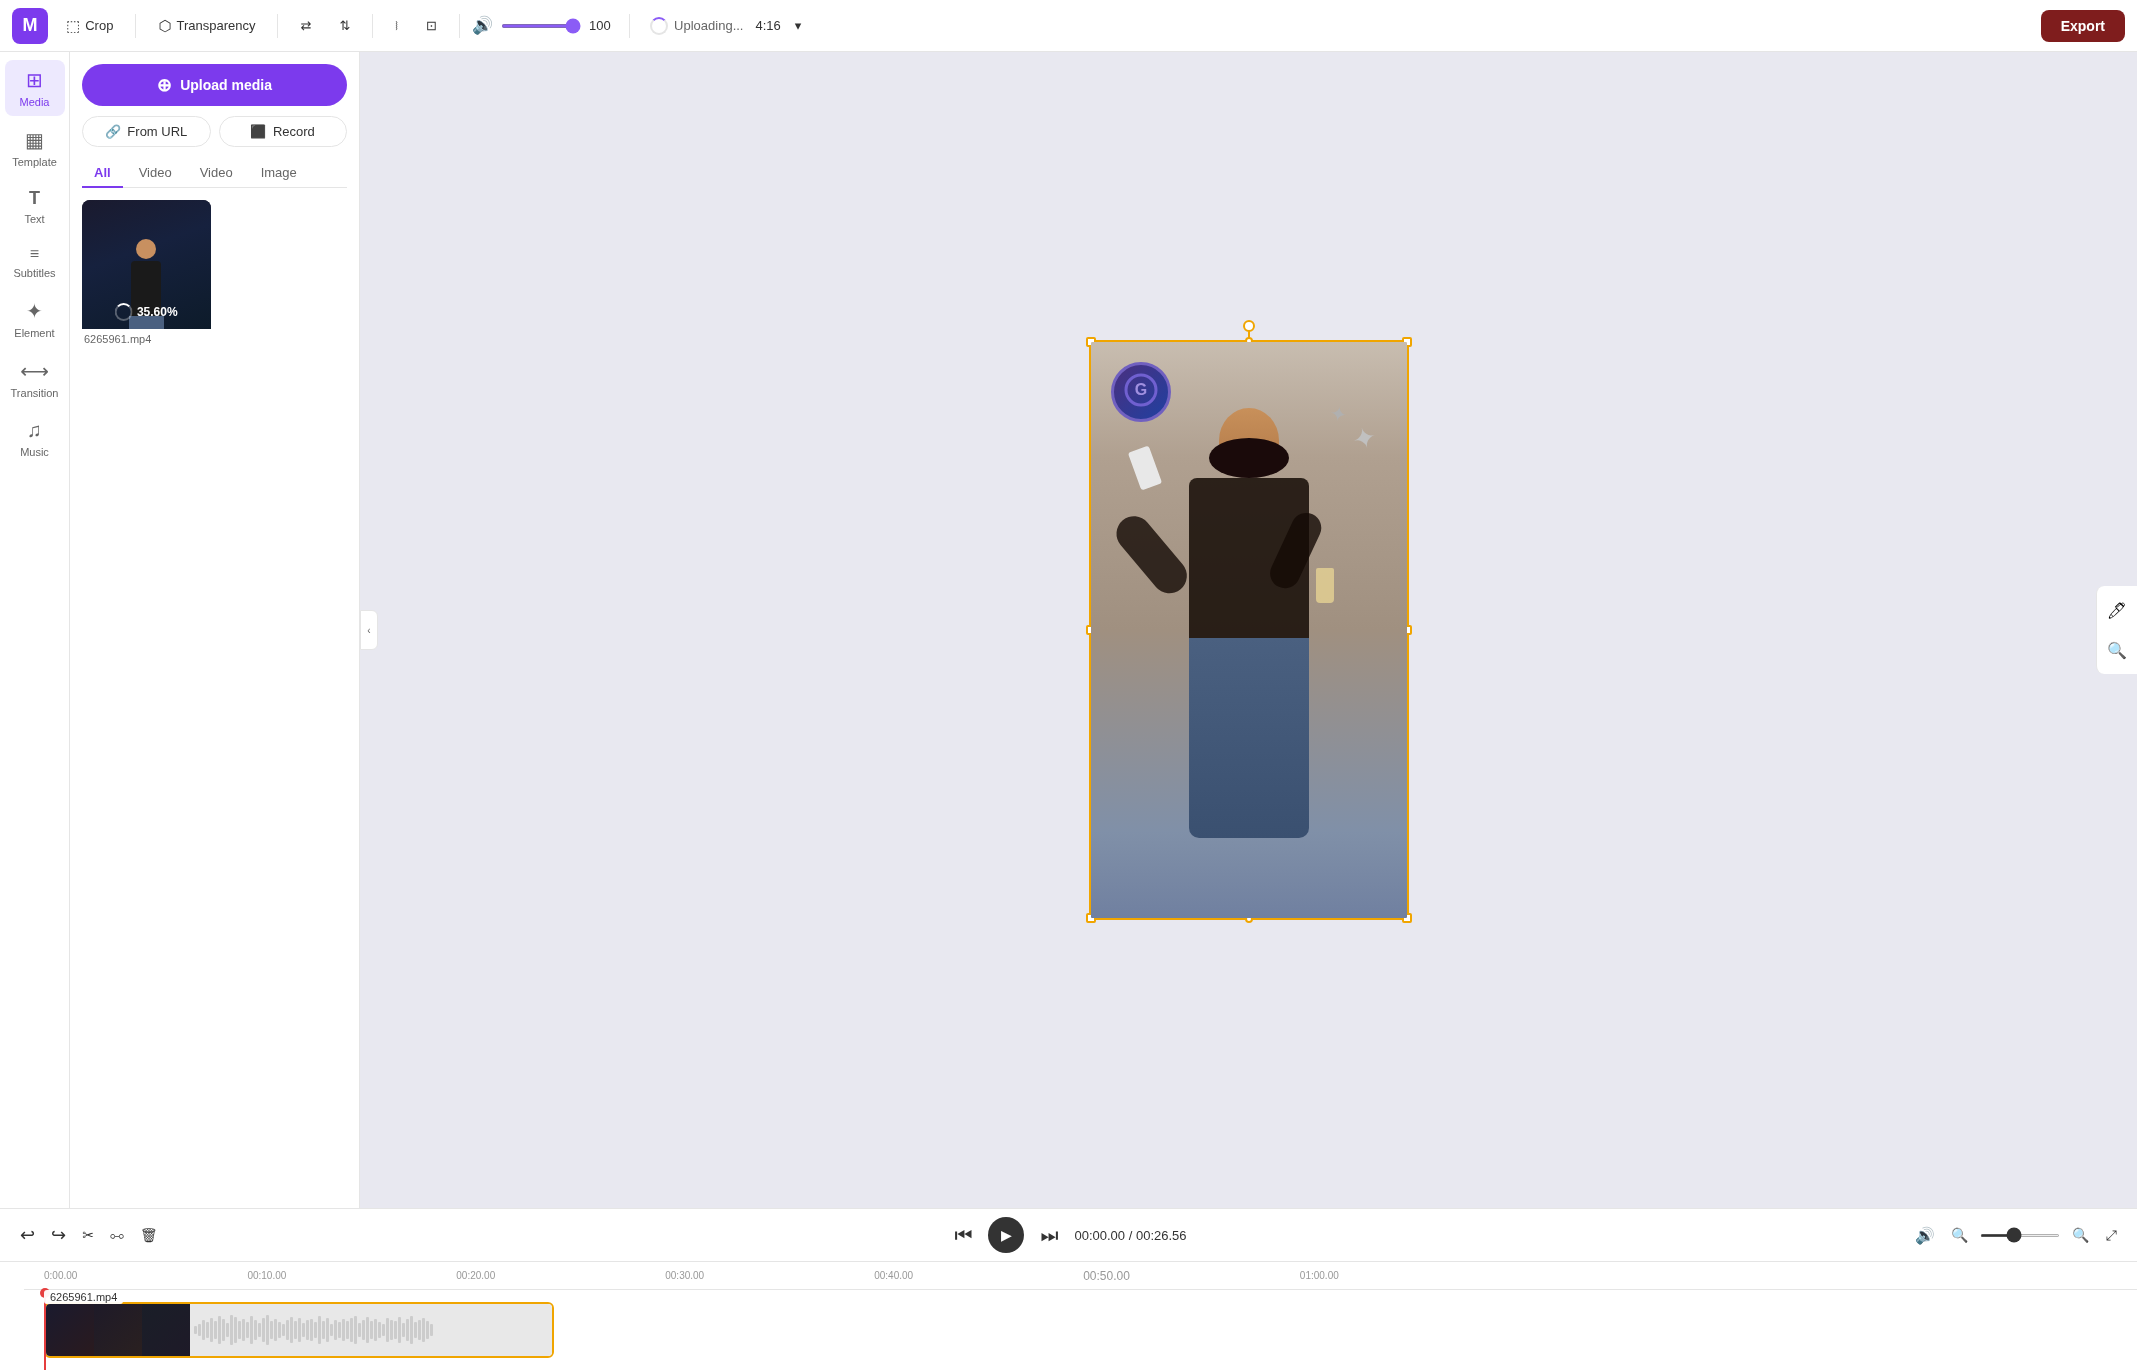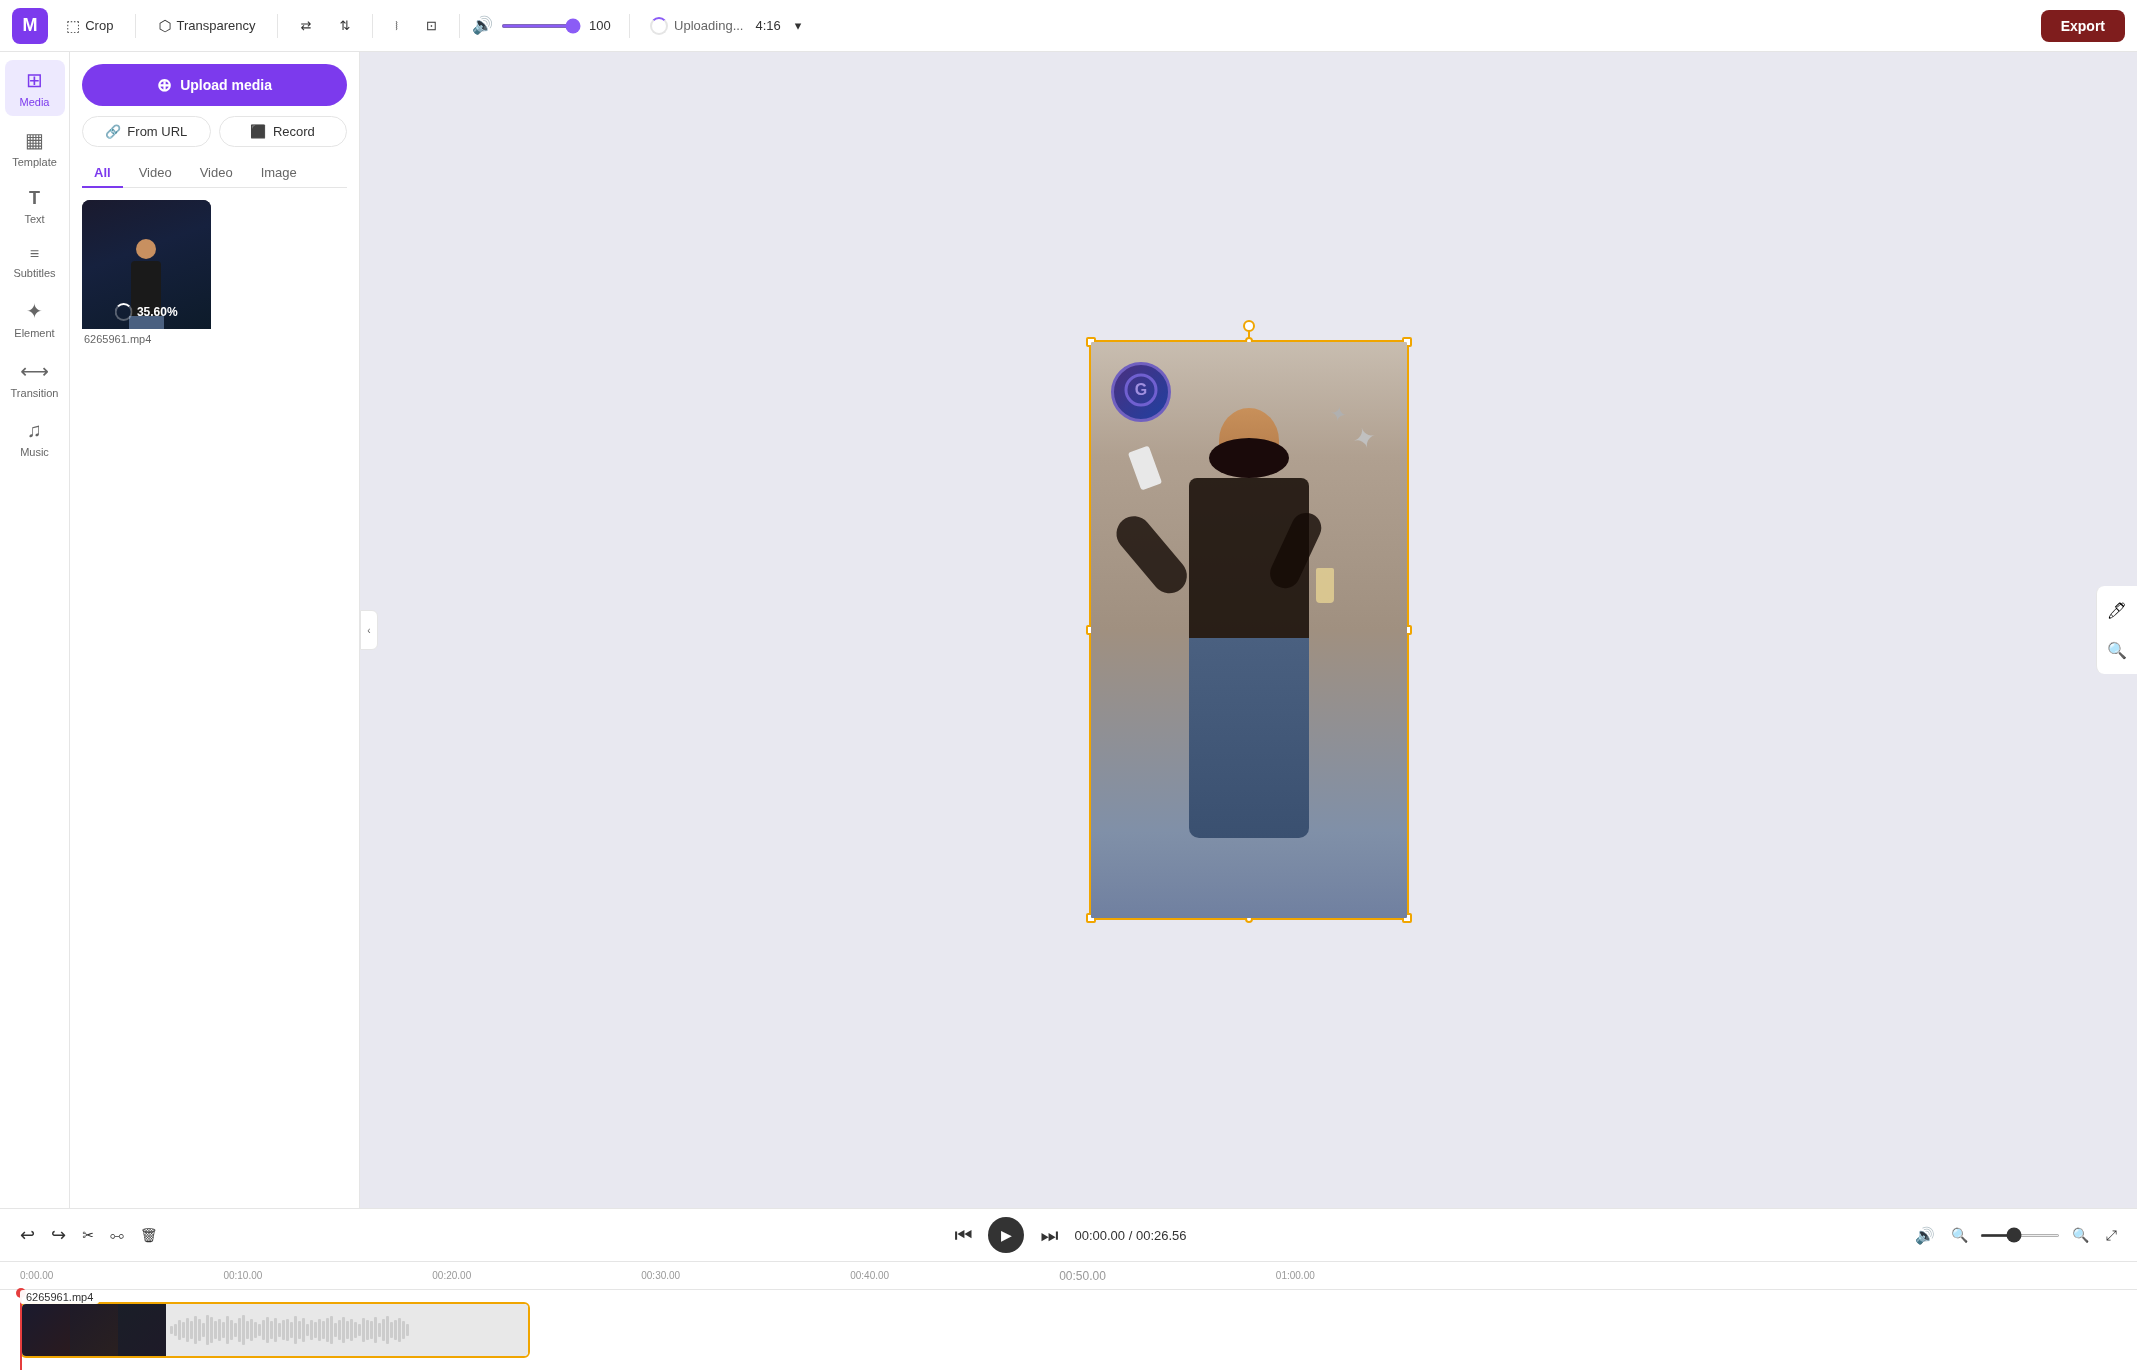--- a/index.html
+++ b/index.html
@@ -151,21 +151,21 @@
       width: 36px; height: 36px; background: #333; border-radius: 50%;
       display: flex; align-items: center; justify-content: center;
       border: none; cursor: pointer; color: #fff; font-size: 14px;
     }
     .time-display { font-size: 13px; color: #333; }
     .left-controls { position: absolute; left: 16px; display: flex; gap: 8px; align-items: center; }
     .right-controls { position: absolute; right: 16px; display: flex; gap: 8px; align-items: center; }
     .zoom-slider { width: 80px; height: 3px; accent-color: #333; }
 
     
-    .timeline { padding: 0; overflow-x: auto; overflow-y: hidden; }
+    .timeline { padding: 0; overflow-x: auto; overflow-y: hidden; margin-left: 24px; }
     .timeline-ruler {
       display: flex; align-items: center;
       height: 28px; background: #fff; border-bottom: 1px solid #e5e5e5;
       padding-left: 20px; overflow: hidden; position: relative;
     }
     .timeline-track { position: relative; height: 80px; padding: 8px 0 8px 8px; }
     .track-clip {
       position: absolute; left: 20px; top: 12px;
       width: 510px; height: 56px;
       background: #fff; border: 2px solid #f0a500; border-radius: 6px;

